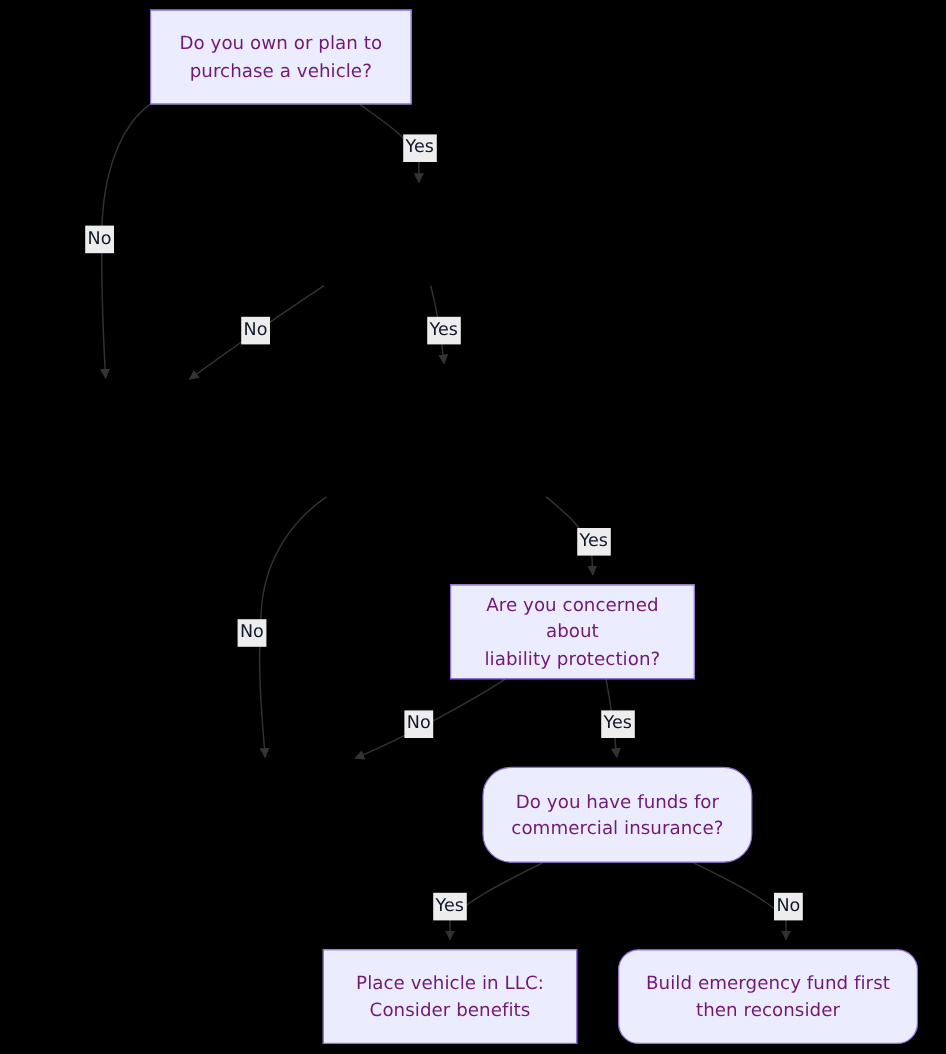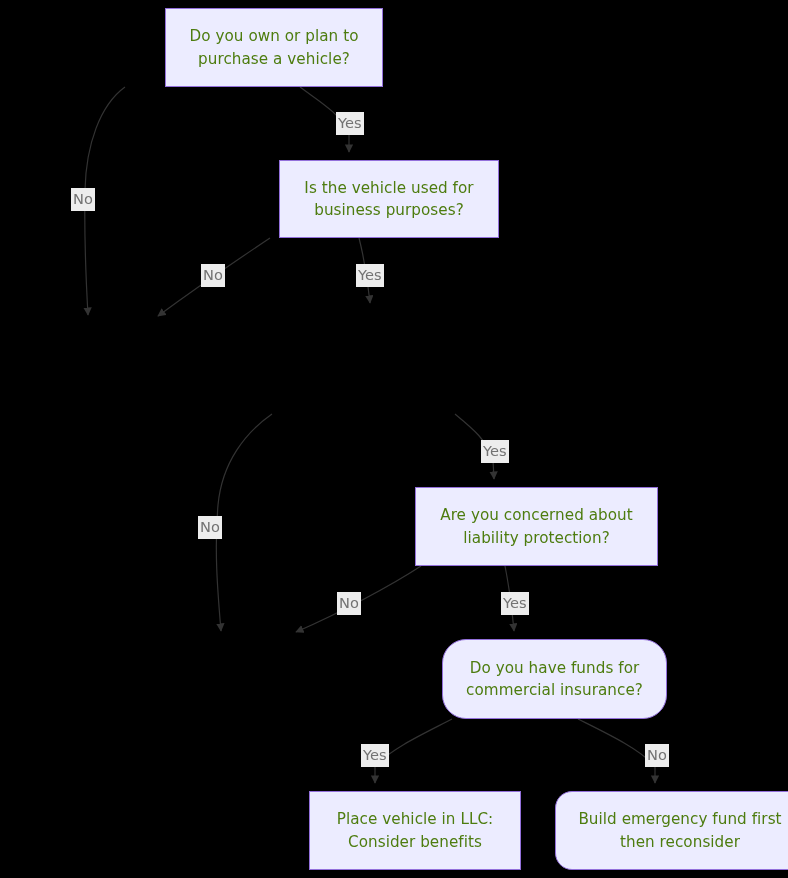--- a/index.html
+++ b/index.html
@@ -28,39 +28,38 @@
   }
   .node {
     position: absolute;
     box-sizing: border-box;
     background: #ECECFF;
     border: 1.4px solid #9370DB;
     display: flex;
     align-items: center;
     justify-content: flex-end;
     text-align: center;
-    color: #4d7c0f;
+    color: #701a75;
     font-size: 15.2px;
     line-height: 1.45;
     letter-spacing: 0.05px;
     white-space: pre-line;
     font-family: "DejaVu Sans", sans-serif;
-    margin-left: 40px;
   }
   .node-label {
     display: block;
     width: 100%;
     white-space: pre-line;
     padding: 0 6px;
     box-sizing: border-box;
   }
   .edge-label {
     position: absolute;
     background: #EDEDED;
-    color: #737373;
+    color: #0f172a;
     font-size: 14.6px;
     line-height: 1.35;
     font-family: "DejaVu Sans", sans-serif;
     padding: 1px 2px 2px 2px;
     box-sizing: border-box;
     white-space: nowrap;
   }
 </style>
 </head>
 <body>
@@ -93,28 +92,24 @@
     <path d="M 452,719 C 425,733 392,748 375,766 L 375,783" fill="none" stroke="#333333" stroke-width="1.2" marker-end="url(#arrow)"></path>
 
     <path d="M 578,719 C 606,733 638,748 655,766 L 655,783" fill="none" stroke="#333333" stroke-width="1.2" marker-end="url(#arrow)"></path>
   </svg>
 
   <div class="node" style="left:125px; top:8px; width:218px; height:79px;">
     <span class="node-label">Do you own or plan to
 purchase a vehicle?</span>
   </div>
 
-  <div class="node" style="left:239px; top:160px; width:220px; height:78px;">
-    <span class="node-label">Is the vehicle used for
-business purposes?</span>
-  </div>
 
 
 
-  <div class="node" style="left:375px; top:487px; width:243px; height:79px;">
+  <div class="node" style="left:375px; top:487px; width:204px; height:79px;">
     <span class="node-label">Are you concerned about
 liability protection?</span>
   </div>
 
 
   <div class="node" style="left:402px; top:639px; width:225px; height:80px;border-radius:24px;">
     <span class="node-label">Do you have funds for
 commercial insurance?</span>
   </div>
 

